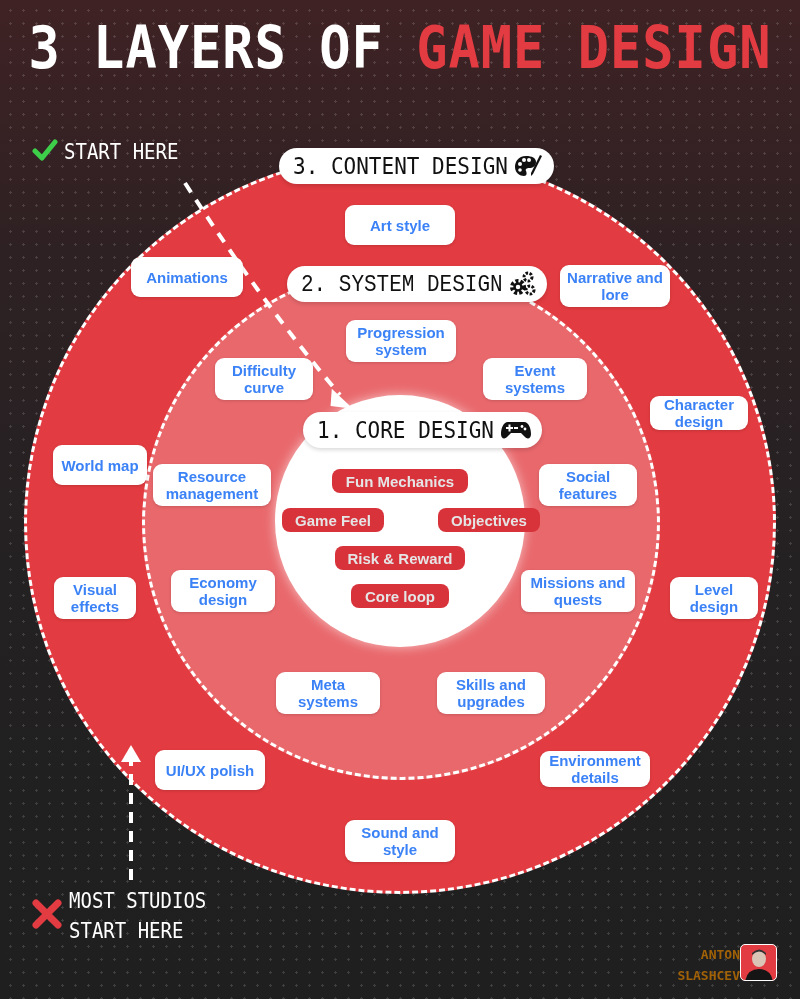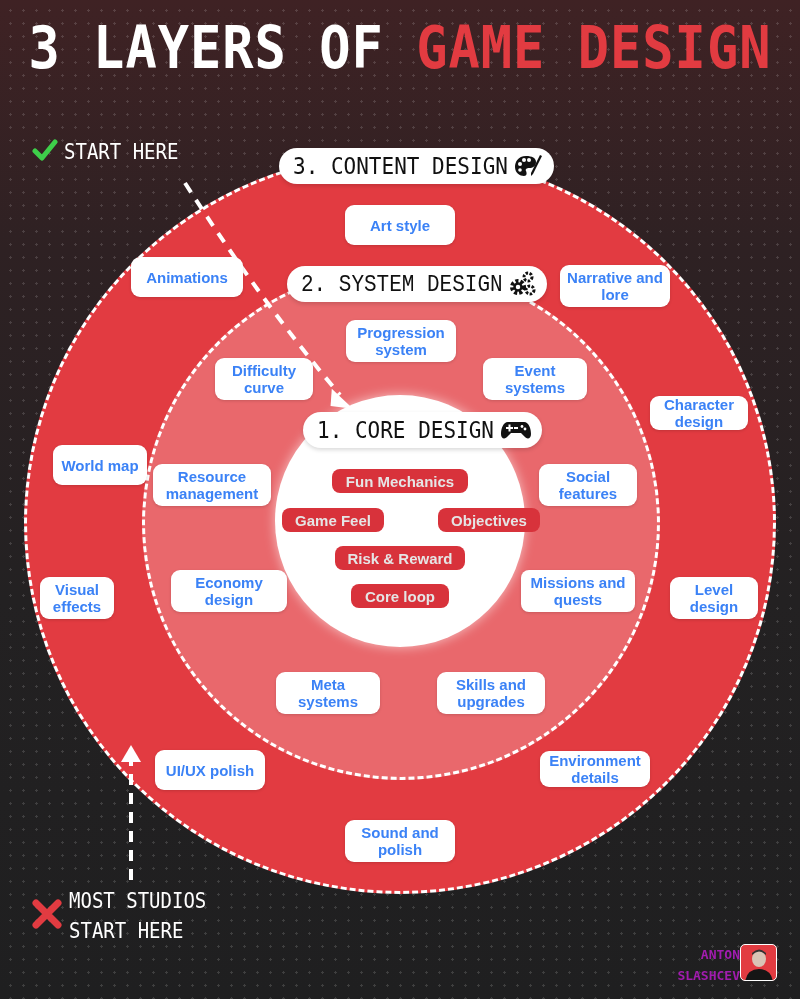--- a/index.html
+++ b/index.html
@@ -48,21 +48,21 @@
     align-items: center; justify-content: center; padding: 4px 10px; white-space: nowrap;
   }
 
   .mono-label {
     position: absolute; font-family: "DejaVu Sans Mono", monospace; color: #fff;
     font-size: 19px; line-height: 27px; transform: scaleY(1.1); transform-origin: left top;
   }
   svg.overlay { position: absolute; left: 0; top: 0; }
 
   .author { position: absolute; right: 60px; top: 944px; text-align: right;
-    font-family: "DejaVu Sans Mono", monospace; font-weight: bold; color: #a21caf; font-size: 13px; line-height: 21px; }
+    font-family: "DejaVu Sans Mono", monospace; font-weight: bold; color: #a16207; font-size: 13px; line-height: 21px; }
   .avatar { position: absolute; left: 740px; top: 944px; width: 37px; height: 37px;
     border-radius: 5px; background: #e23b41; border: 1px solid #fff; overflow: hidden; }
 </style>
 </head>
 <body>
 
 <div class="dots"></div>
 
 <div class="title">
   <span>3 LAYERS OF </span><span class="accent">GAME DESIGN</span>
@@ -128,32 +128,32 @@
       <circle cx="25" cy="10" r="1.4" fill="#fff"></circle>
     <rect x="14" y="8" width="4" height="2" fill="#fff"></rect>
   </svg>
 </div>
 
 <div class="tag" style="left:345px;top:205px;width:110px;height:40px;">Art style</div>
 <div class="tag" style="left:131px;top:257px;width:112px;height:40px;">Animations</div>
 <div class="tag" style="left:560px;top:265px;width:110px;height:42px;">Narrative and lore</div>
 <div class="tag" style="left:53px;top:397px;width:94px;height:40px;margin-top:48px;">World map</div>
 <div class="tag" style="left:650px;top:396px;width:98px;height:34px;">Character design</div>
-<div class="tag" style="left:40px;top:577px;width:74px;height:42px;">Visual effects</div>
+<div class="tag" style="left:54px;top:577px;width:82px;height:42px;">Visual effects</div>
 <div class="tag" style="left:670px;top:577px;width:88px;height:42px;">Level design</div>
 <div class="tag" style="left:155px;top:750px;width:110px;height:40px;">UI/UX polish</div>
 <div class="tag" style="left:540px;top:751px;width:110px;height:36px;">Environment details</div>
-<div class="tag" style="left:345px;top:820px;width:110px;height:42px;">Sound and polish</div>
+<div class="tag" style="left:345px;top:820px;width:110px;height:42px;">Sound and style</div>
 
 <div class="tag" style="left:346px;top:320px;width:110px;height:42px;">Progression system</div>
 <div class="tag" style="left:215px;top:358px;width:98px;height:42px;">Difficulty curve</div>
 <div class="tag" style="left:483px;top:358px;width:104px;height:42px;">Event systems</div>
 <div class="tag" style="left:153px;top:464px;width:118px;height:42px;">Resource management</div>
 <div class="tag" style="left:539px;top:464px;width:98px;height:42px;">Social features</div>
-<div class="tag" style="left:171px;top:570px;width:116px;height:42px;">Economy design</div>
+<div class="tag" style="left:171px;top:570px;width:104px;height:42px;">Economy design</div>
 <div class="tag" style="left:521px;top:570px;width:114px;height:42px;border-radius:8px;">Missions and quests</div>
 <div class="tag" style="left:276px;top:672px;width:104px;height:42px;">Meta systems</div>
 <div class="tag" style="left:437px;top:672px;width:108px;height:42px;">Skills and upgrades</div>
 
 <div class="core-tag" style="left:332px;top:469px;width:136px;">Fun Mechanics</div>
 <div class="core-tag" style="left:282px;top:508px;width:102px;">Game Feel</div>
 <div class="core-tag" style="left:415px;top:508px;width:102px;margin-left:23px;">Objectives</div>
 <div class="core-tag" style="left:335px;top:546px;width:130px;">Risk &amp; Reward</div>
 <div class="core-tag" style="left:351px;top:584px;width:98px;">Core loop</div>
 

